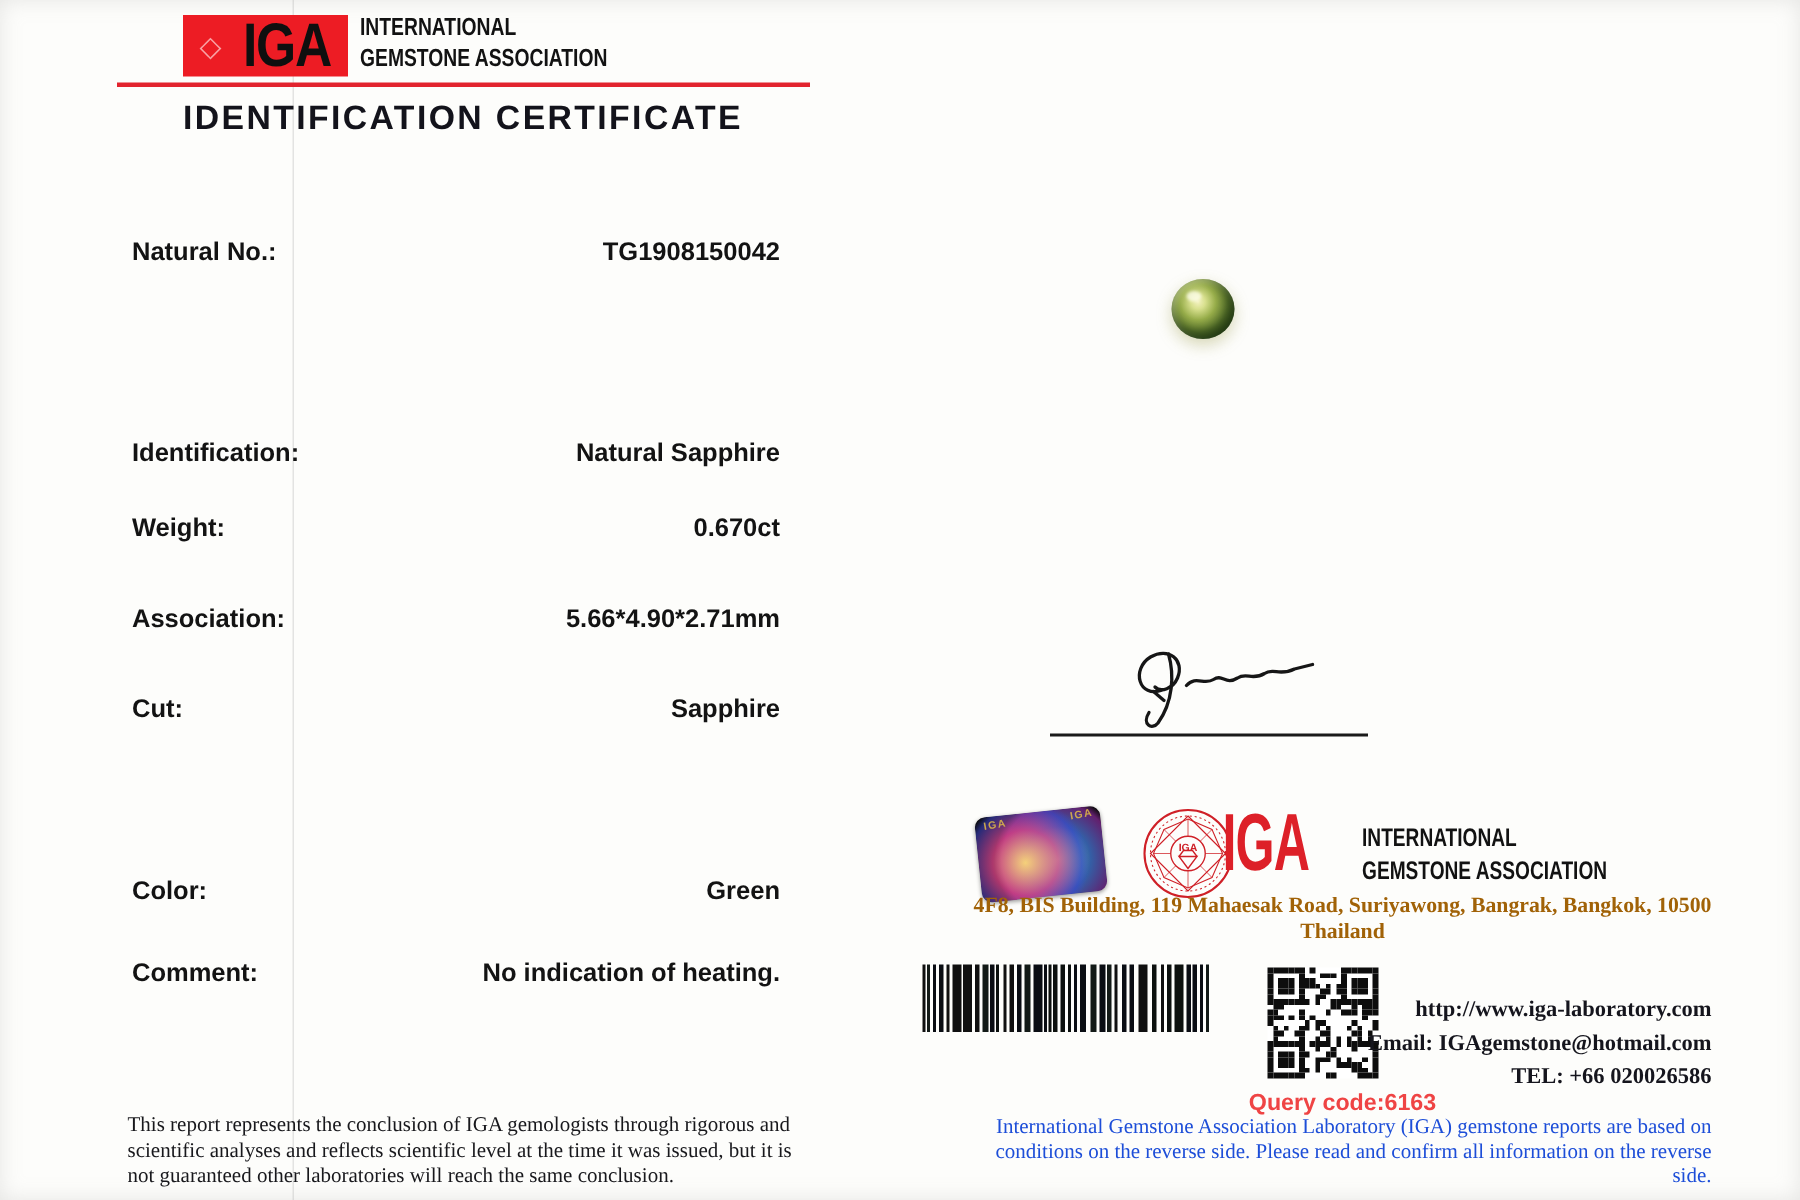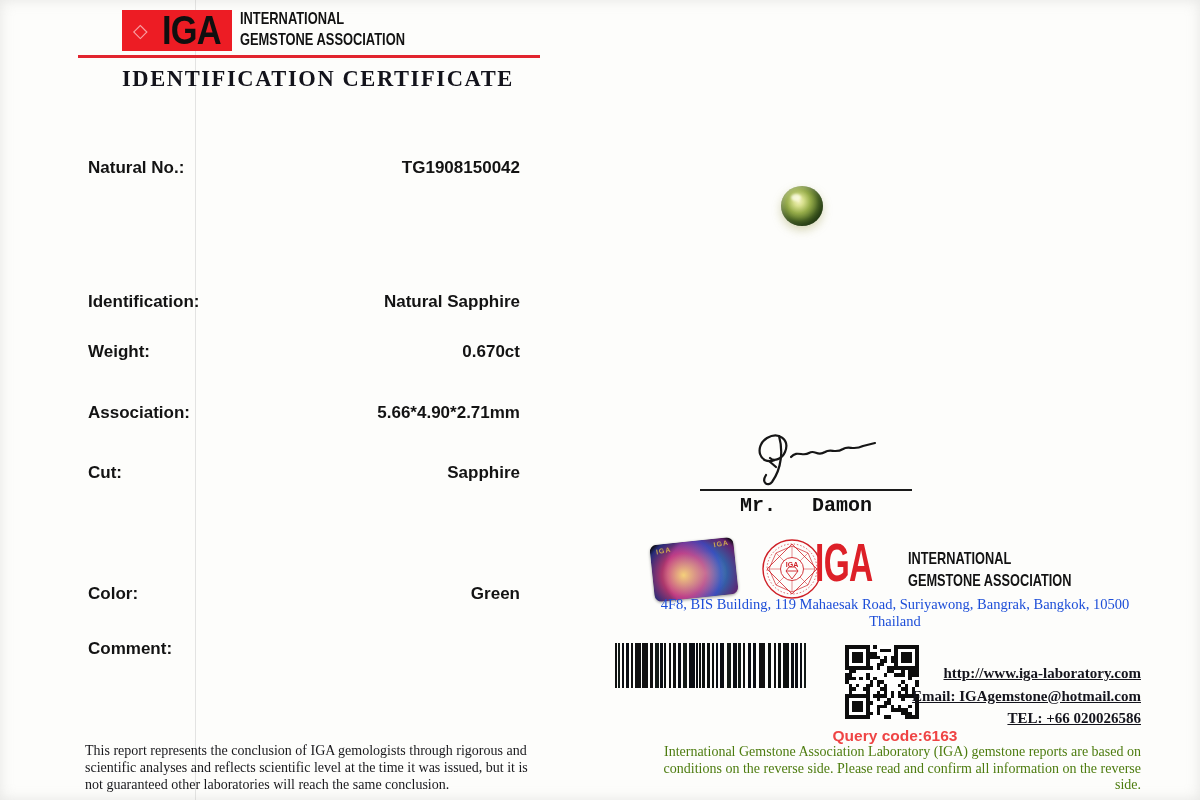--- a/index.html
+++ b/index.html
@@ -10,21 +10,21 @@
     box-shadow:inset 0 0 14px rgba(160,160,160,0.25);
   }
   .fold-line{position:absolute;left:195px;top:0;width:1px;height:800px;background:rgba(170,170,170,0.30);}
 
   
   .logo-box{position:absolute;left:122px;top:10px;width:110px;height:41px;background:#ed1c24;display:flex;align-items:center;}
   .logo-diamond{position:absolute;left:11px;top:9px;font-size:19px;color:rgba(255,235,235,0.65);}
   .logo-text{position:absolute;left:40px;top:-2px;font-size:41px;font-weight:800;color:#0f0f0f;transform:scaleX(0.84);transform-origin:left;letter-spacing:-1px;line-height:44px;}
   .org-top{position:absolute;left:240px;top:8px;font-weight:700;font-size:16.5px;line-height:21px;letter-spacing:0;transform:scaleX(0.78);transform-origin:left top;color:#121212;}
   .red-rule{position:absolute;left:78px;top:55px;width:462px;height:3px;background:#e2242e;}
-  .cert-title{position:absolute;left:122px;top:66px;margin:0;font-family:Liberation Serif, serif;font-weight:800;font-size:22.5px;letter-spacing:1.6px;color:#13131b;}
+  .cert-title{position:absolute;left:122px;top:66px;margin:0;font-family:Liberation Sans, sans-serif;font-weight:800;font-size:22.5px;letter-spacing:1.6px;color:#13131b;}
 
   
   .field-row{position:absolute;left:88px;width:432px;display:flex;justify-content:space-between;font-size:17px;font-weight:600;color:#131313;}
   .row-0{top:158px}.row-1{top:220px}.row-2{top:292px}.row-3{top:342px}.row-4{top:403px}
   .row-5{top:463px}.row-6{top:524px}.row-7{top:584px}.row-8{top:639px}
 
   
   .gem-photo{
     position:absolute;left:781px;top:186px;width:42px;height:40px;border-radius:50%;
     background:radial-gradient(ellipse at 42% 38%, #f4f2c0 0%, #d8e08e 14%, #97ad4a 34%, #55702a 58%, #314a1c 80%, #243616 100%);
@@ -43,34 +43,34 @@
       radial-gradient(circle at 37% 58%, rgba(255,215,120,0.95) 0%, rgba(225,70,140,0.75) 35%, rgba(60,70,210,0.55) 60%, rgba(0,0,0,0) 68%),
       radial-gradient(circle at 63% 58%, rgba(140,255,190,0.9) 0%, rgba(70,130,230,0.7) 35%, rgba(170,50,190,0.55) 60%, rgba(0,0,0,0) 68%),
       #0b0a0c;
     box-shadow:0 1px 3px rgba(0,0,0,0.4);}
   .holo-txt{position:absolute;font-size:7px;font-weight:700;color:#d9b44a;letter-spacing:1px;opacity:0.9;}
   .holo-t1{left:6px;top:3px;transform:rotate(-4deg);}
   .holo-t2{right:5px;top:2px;transform:rotate(-4deg);}
   .seal-svg{position:absolute;left:760px;top:537px;}
   .iga-red{position:absolute;left:815px;top:538px;font-size:54px;line-height:48px;font-weight:800;color:#dd2028;letter-spacing:-1px;transform:scaleX(0.62);transform-origin:left top;}
   .org-mid{position:absolute;left:908px;top:548px;font-weight:700;font-size:17px;line-height:22px;transform:scaleX(0.75);transform-origin:left top;color:#121212;}
-  .address{position:absolute;left:640px;top:596px;width:510px;text-align:center;font-family:"Liberation Serif",serif;font-weight:400;font-size:14.5px;color:#1d4ed8;}
+  .address{position:absolute;left:640px;top:596px;width:510px;text-align:center;font-family:"Liberation Serif",serif;font-weight:700;font-size:14.5px;color:#a16207;}
 
   
   .barcode{position:absolute;left:615px;top:643px;width:196px;height:45px;display:flex;align-items:stretch;}
   .barcode i{height:100%;display:block;}
   .qr{position:absolute;left:845px;top:645px;width:74px;height:74px;background:#fff;display:grid;grid-template-columns:repeat(21,1fr);grid-template-rows:repeat(21,1fr);}
   .qr b{display:block;}
   .qr b.on{background:#0d0d0d;}
-  .contact{position:absolute;right:59px;top:662px;text-align:right;font-family:"Liberation Serif",serif;font-weight:700;font-size:15px;line-height:22.5px;color:#15151d;text-decoration:underline;}
+  .contact{position:absolute;right:59px;top:662px;text-align:right;font-family:"Liberation Serif",serif;font-weight:700;font-size:15px;line-height:22.5px;color:#15151d;}
   .query-code{position:absolute;left:795px;top:727px;width:200px;text-align:center;font-size:15.5px;font-weight:600;color:#ef4444;}
 
   
   .disc-left{position:absolute;left:85px;top:742px;width:452px;margin:0;font-family:"Liberation Serif",serif;font-size:14px;line-height:17px;color:#18181c;}
-  .disc-right{position:absolute;right:59px;top:744px;width:492px;margin:0;text-align:right;font-family:"Liberation Serif",serif;font-size:14px;line-height:16.5px;color:#4d7c0f;}
+  .disc-right{position:absolute;right:59px;top:744px;width:492px;margin:0;text-align:right;font-family:"Liberation Serif",serif;font-size:14px;line-height:16.5px;color:#1d4ed8;}
 </style>
 </head>
 <body>
 
 <div class="page">
   <div class="fold-line"></div>
 
   <div class="logo-box">
     <span class="logo-diamond">◇</span>
     <span class="logo-text">IGA</span>
@@ -101,34 +101,34 @@
   <div class="field-row row-5">
     <span>Cut:</span>
     <span>Sapphire</span>
   </div>
   <div class="field-row row-7">
     <span>Color:</span>
     <span>Green</span>
   </div>
   <div class="field-row row-8">
     <span>Comment:</span>
+    <span>No indication of heating.</span>
   </div>
 
   <div class="gem-photo"></div>
 
   <svg class="sig-svg" width="150" height="60" viewBox="0 0 150 60">
     <g fill="none" stroke="#161616" stroke-width="2.2" stroke-linecap="round" stroke-linejoin="round">
       <path d="M30,30 C14,36 9,16 22,8 C34,1 45,10 40,22 C37,29 29,32 25,28"></path>
       <path d="M34,6 C38,20 37,38 27,52 C23,57 16,53 21,45"></path>
       <path d="M24,31 l7,6"></path>
       <path d="M46,27 C52,20 58,27 64,23 C70,19 72,27 80,22 C86,18 90,24 98,19 C104,15 108,21 118,16 L130,13"></path>
     </g>
   </svg>
   <div class="sig-line"></div>
-  <div class="sig-name">Mr.   Damon</div>
 
   <div class="hologram">
     <span class="holo-txt holo-t1">IGA</span>
     <span class="holo-txt holo-t2">IGA</span>
   </div>
   <svg class="seal-svg" width="64" height="64" viewBox="0 0 64 64">
     <g stroke="#cf2027" fill="none" stroke-width="1.4">
       <circle cx="32" cy="32" r="29"></circle>
       <circle cx="32" cy="32" r="25" stroke-width="0.7" stroke-dasharray="1.4 1.9"></circle>
       <polygon points="32,7 57,32 32,57 7,32" stroke-width="0.8"></polygon>

